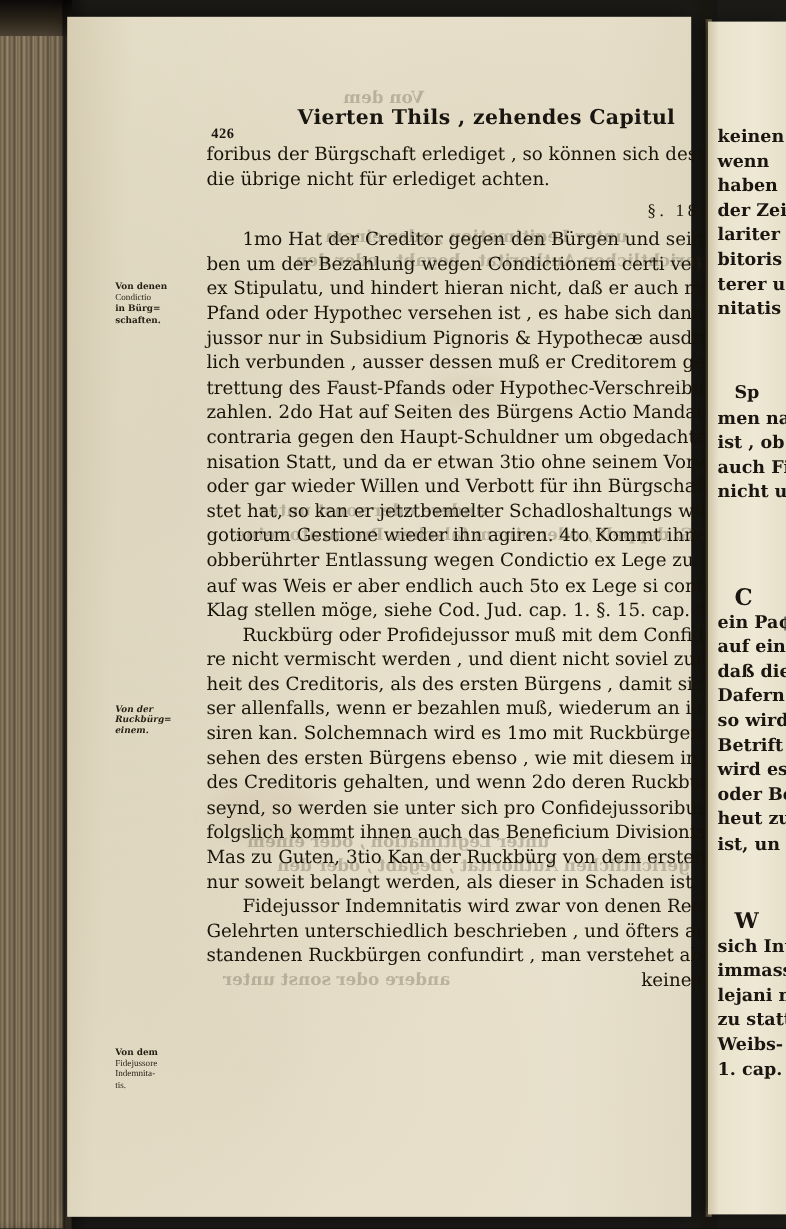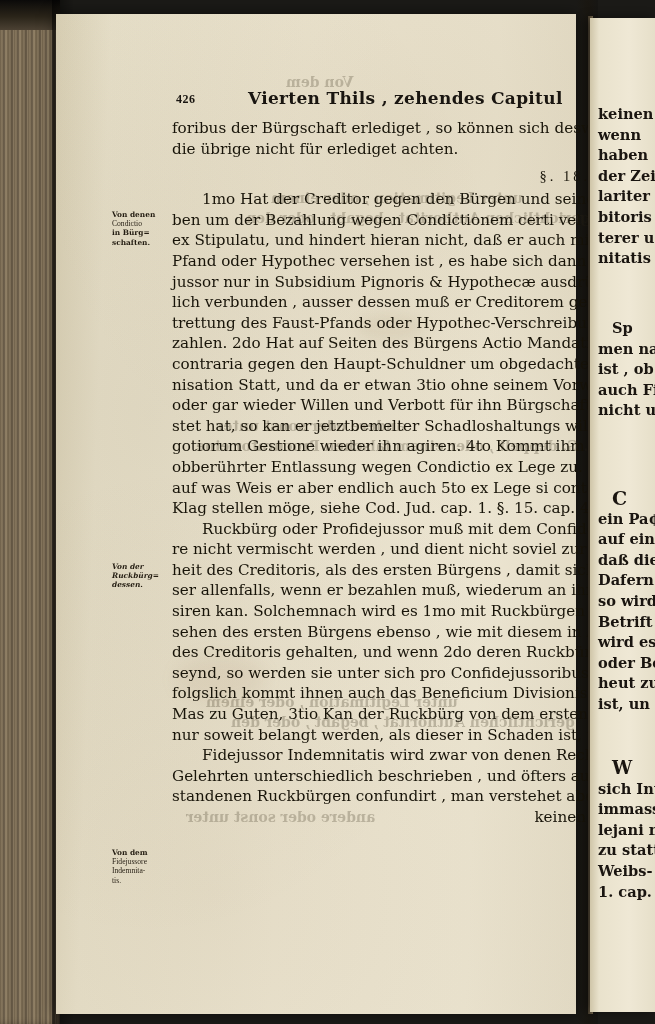--- a/index.html
+++ b/index.html
@@ -36,36 +36,36 @@
     box-shadow:-4px 0 10px rgba(0,0,0,.45);overflow:hidden;}
   .gutter{position:absolute;left:576px;top:0;width:22px;height:1024px;
     background:linear-gradient(90deg,rgba(0,0,0,0),rgba(25,20,12,.55) 55%,rgba(0,0,0,.15));}
   .edge-right{position:absolute;left:588px;top:16px;width:5px;height:998px;
     background:linear-gradient(90deg,#4a4030,#7d6f55);}
 
   
   .txt{position:absolute;color:#191510;}
   .fraktur{font-family:"DejaVu Serif",serif;font-weight:700;letter-spacing:.1px;}
 
-  .page-num{left:176px;top:92px;font-size:12px;font-weight:700;
+  .page-num{left:176px;top:104px;font-size:12px;font-weight:700;
     font-family:"Liberation Serif",serif;letter-spacing:.5px;text-align:center;}
   .head{left:248px;top:88px;font-size:17px;font-weight:700;
     font-family:"DejaVu Serif",serif;letter-spacing:.3px;}
 
   .col{position:absolute;left:172px;width:418px;top:118px;}
   .line{height:20.6px;font-size:15.2px;line-height:20.6px;white-space:nowrap;
     color:#181409;overflow:visible;}
   .indent{padding-left:30px;}
   .secnum{text-align:right;font-family:"Liberation Serif",serif;font-weight:400;
     font-size:14.5px;letter-spacing:3px;height:30px;line-height:34px;}
   .catch{text-align:right;padding-right:4px;}
 
   
-  .marg{position:absolute;left:112px;width:58px;font-family:"DejaVu Serif",serif;
-    font-size:7.4px;line-height:9.2px;color:#241d12;font-weight:700;}
+  .marg{position:absolute;left:96px;width:58px;font-family:"DejaVu Serif",serif;
+    font-size:7.4px;line-height:9.2px;color:#241d12;font-weight:700;margin-top:24px;}
   .marg .rm{font-family:"Liberation Serif",serif;font-weight:400;font-size:7.6px;}
 
   
   .ghost{position:absolute;color:rgba(60,52,34,.27);font-family:"DejaVu Serif",serif;
     font-weight:700;font-size:14px;white-space:nowrap;transform:scaleX(-1);
     filter:blur(.55px);pointer-events:none;}
 
   
   .rcol{position:absolute;left:8px;width:70px;}
   .rline{font-size:14.6px;line-height:20.6px;white-space:nowrap;color:#1a1510;
@@ -144,21 +144,21 @@
   <div class="marg" style="top:210px;">
     <div>Von denen</div>
     <div class="rm">Condictio</div>
     <div>in Bürg=</div>
     <div>schaften.</div>
   </div>
 
   <div class="marg" style="top:562px;font-style:italic;">
     <div>Von der</div>
     <div>Ruckbürg=</div>
-    <div>dessen.</div>
+    <div>einem.</div>
   </div>
 
   <div class="marg" style="top:848px;">
     <div>Von dem</div>
     <div class="rm">Fidejussore</div>
     <div class="rm">Indemnita-</div>
     <div class="rm">tis.</div>
   </div>
 
   <div class="gutter"></div>

